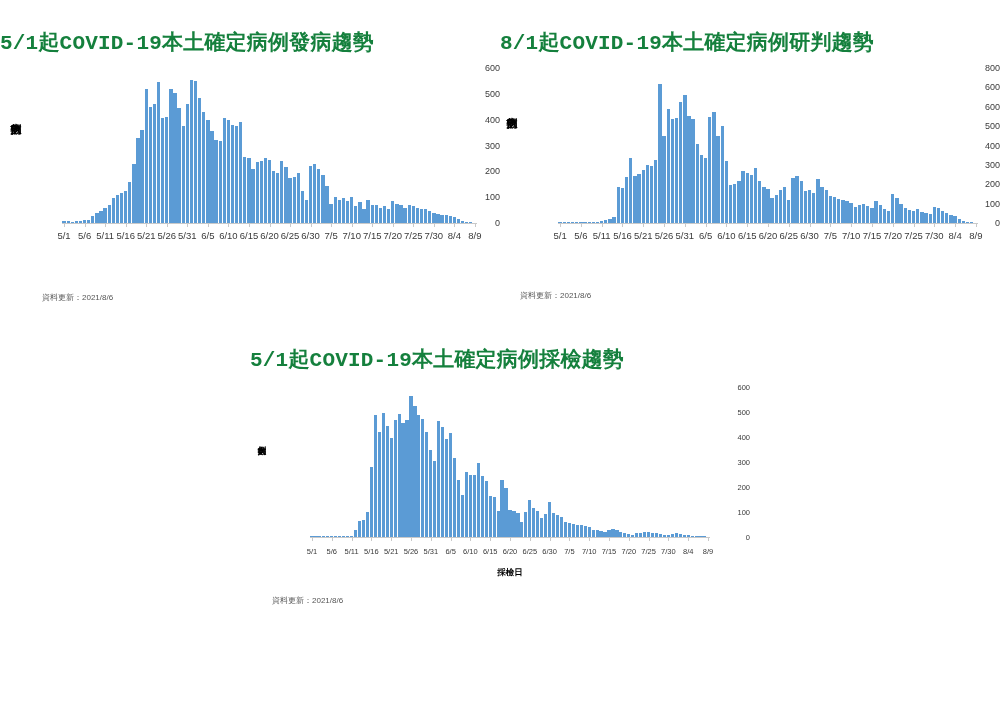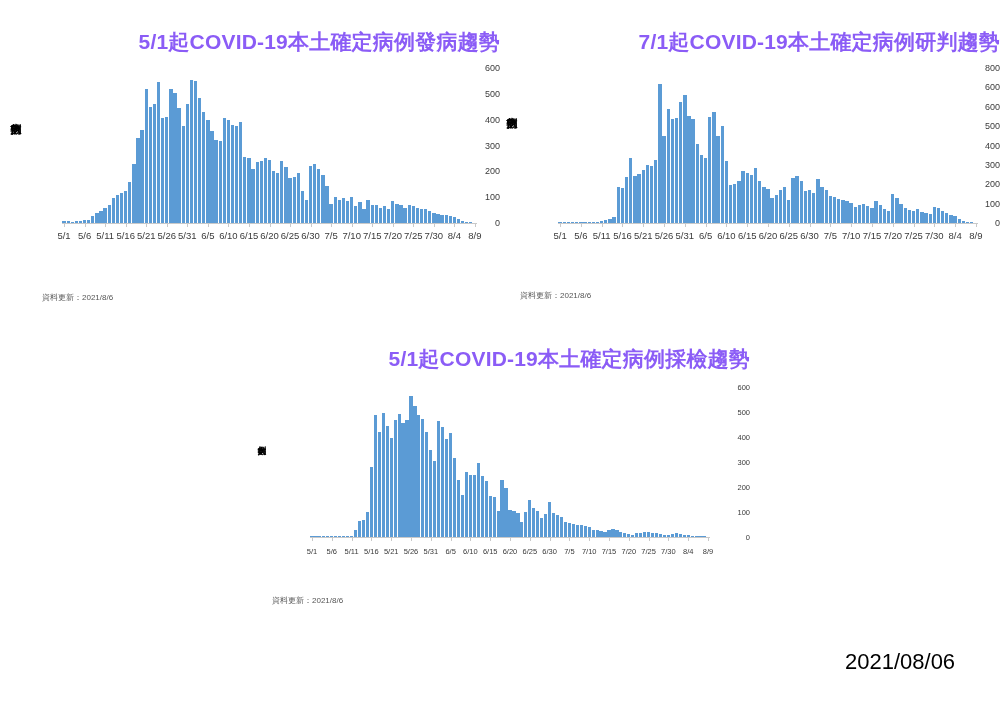--- a/index.html
+++ b/index.html
@@ -6,22 +6,22 @@
   body{
     width:1000px;height:708px;background:#ffffff;
     font-family:"Liberation Sans","DejaVu Sans",sans-serif;
     color:#000;overflow:hidden;position:relative;
   }
   .slide{position:relative;width:1000px;height:708px;}
 
   
   .panel{position:absolute;}
   .panel-title{
-    text-align:right;font-weight:bold;color:#8b5cf6;
-    letter-spacing:.2px;white-space:nowrap;
+    text-align:left;font-weight:bold;color:#15803d;
+    letter-spacing:.2px;white-space:nowrap;font-family:Liberation Mono, monospace;
   }
   .chart-title-lg{font-size:21px;}
   .chart-area{position:relative;}
 
   
   .ylabel{
     position:absolute;
     writing-mode:vertical-rl;
     text-orientation:upright;
     font-weight:bold;
@@ -214,21 +214,21 @@
         <div class="xtick" style="left: 433.856px; top: 172px; font-size: 9.5px;">7/30</div>
         <div class="tickmark" style="left: 454.401px; top: 165px; height: 4px; background: rgb(201, 201, 201);"></div>
         <div class="xtick" style="left: 454.401px; top: 172px; font-size: 9.5px;">8/4</div>
         <div class="tickmark" style="left: 474.946px; top: 165px; height: 4px; background: rgb(201, 201, 201);"></div>
         <div class="xtick" style="left: 474.946px; top: 172px; font-size: 9.5px;">8/9</div>
       </div>
     <div class="footnote" style="left:42px;top:264px;font-size:8px;">資料更新：2021/8/6</div>
   </div>
 
   <div class="panel" id="panel-1" style="left:500px;top:28px;width:500px;height:285px;">
-    <div class="panel-title chart-title-lg" style="width:500px;">7/1起COVID-19本土確定病例研判趨勢</div>
+    <div class="panel-title chart-title-lg" style="width:500px;">8/1起COVID-19本土確定病例研判趨勢</div>
     <div class="chart-area" id="area-1" style="position:absolute;left:0;top:30px;width:500px;height:250px;">
         <div class="ylabel" style="left: 6px; top: 50px; font-size: 11px;">病例數</div>
         <div class="ytick" style="width: 50px; top: 165px; font-size: 9px;">0</div>
         <div class="ytick" style="width: 50px; top: 145.625px; font-size: 9px;">100</div>
         <div class="ytick" style="width: 50px; top: 126.25px; font-size: 9px;">200</div>
         <div class="ytick" style="width: 50px; top: 106.875px; font-size: 9px;">300</div>
         <div class="ytick" style="width: 50px; top: 87.5px; font-size: 9px;">400</div>
         <div class="ytick" style="width: 50px; top: 68.125px; font-size: 9px;">500</div>
         <div class="ytick" style="width: 50px; top: 48.75px; font-size: 9px;">600</div>
         <div class="ytick" style="width: 50px; top: 29.375px; font-size: 9px;">600</div>
@@ -531,19 +531,19 @@
         <div class="tickmark" style="left: 378.812px; top: 160px; height: 4px; background: rgb(201, 201, 201);"></div>
         <div class="xtick" style="left: 378.812px; top: 170px; font-size: 7.5px;">7/20</div>
         <div class="tickmark" style="left: 398.614px; top: 160px; height: 4px; background: rgb(201, 201, 201);"></div>
         <div class="xtick" style="left: 398.614px; top: 170px; font-size: 7.5px;">7/25</div>
         <div class="tickmark" style="left: 418.416px; top: 160px; height: 4px; background: rgb(201, 201, 201);"></div>
         <div class="xtick" style="left: 418.416px; top: 170px; font-size: 7.5px;">7/30</div>
         <div class="tickmark" style="left: 438.218px; top: 160px; height: 4px; background: rgb(201, 201, 201);"></div>
         <div class="xtick" style="left: 438.218px; top: 170px; font-size: 7.5px;">8/4</div>
         <div class="tickmark" style="left: 458.02px; top: 160px; height: 4px; background: rgb(201, 201, 201);"></div>
         <div class="xtick" style="left: 458.02px; top: 170px; font-size: 7.5px;">8/9</div>
+        <div class="xlabel" style="left: 60px; width: 400px; top: 190px; font-size: 8.5px;">採檢日</div>
       </div>
     <div class="footnote" style="left:22px;top:250px;font-size:8px;">資料更新：2021/8/6</div>
   </div>
 
-  <div class="footer-date" style="left:845px;top:649px;">2021/08/06</div>
 
 </div>
 
 </body></html>

